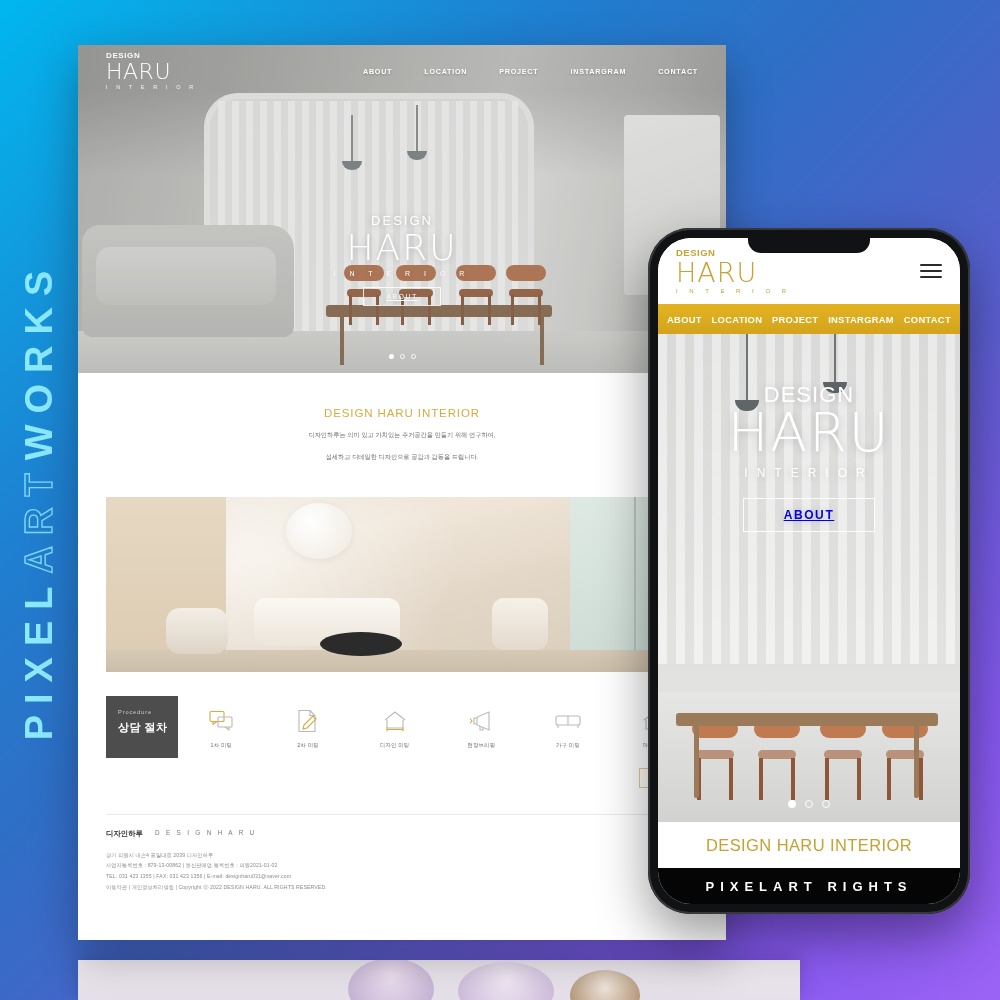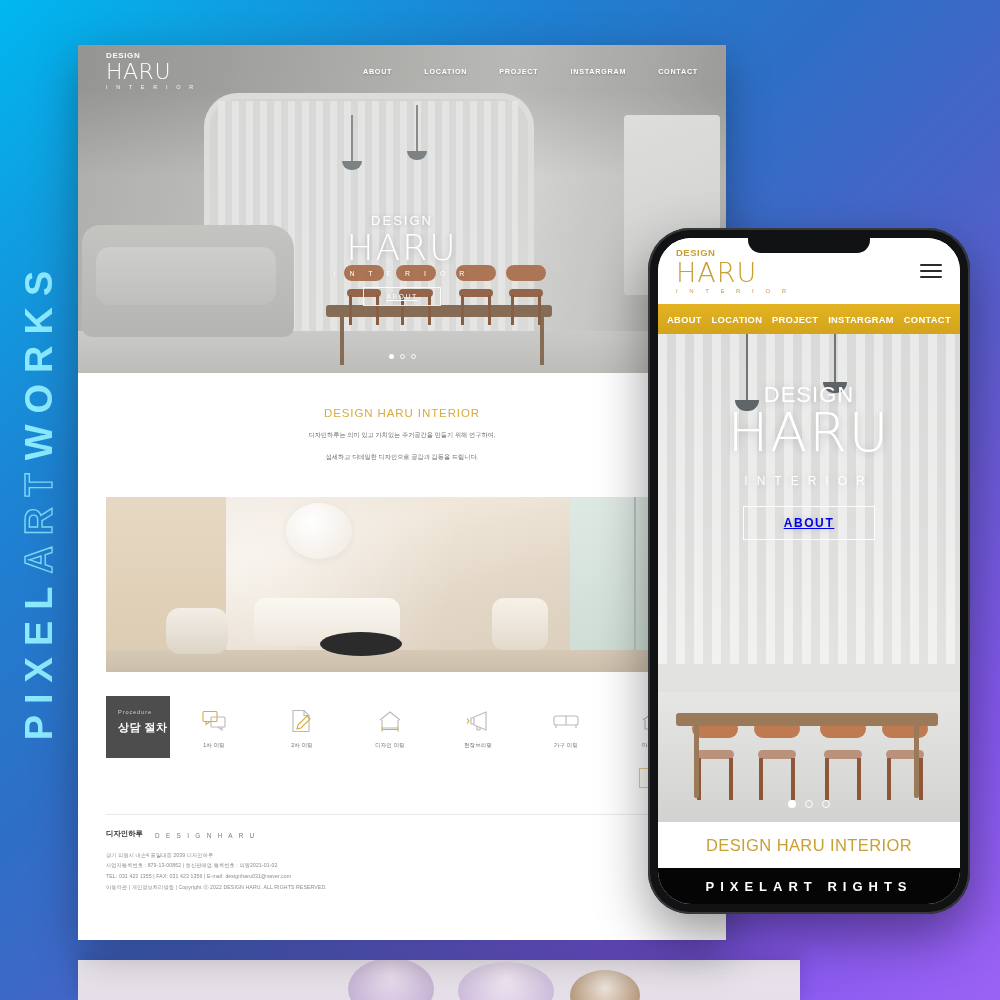--- a/index.html
+++ b/index.html
@@ -229,40 +229,40 @@
     background: linear-gradient(180deg,#d6c9b6,#cabda9);
   }
   .showcase .wallpanel {
     position:absolute; left:0; top:0; width:120px; height:175px;
     background: linear-gradient(180deg,#e6d8c2,#dccbb2);
   }
 
   
   .proc { display: flex; align-items: stretch; margin: 24px 28px 0; gap: 0; }
   .proc .box {
-    width: 64px; min-height: 62px; background: #4d4d4d; color: #fff;
+    width: 72px; min-height: 62px; background: #4d4d4d; color: #fff;
     padding: 13px 0 0 12px;
   }
   .proc .box .en { font-size: 5.6px; letter-spacing: .9px; color: #cfcfcf; }
   .proc .box .kr { font-size: 11px; margin-top: 5px; font-weight: 700; letter-spacing: .5px; }
   .proc .steps { flex: 1; display: flex; justify-content: space-around; padding-top: 10px; }
   .proc .step { text-align: center; width: 62px; }
   .proc .step .ic { height: 30px; display:flex; align-items:center; justify-content:center; }
   .proc .step .lb { font-size: 5.4px; color: #6d6d6d; margin-top: 6px; letter-spacing: .2px; }
 
   .quote-row { display:flex; justify-content:flex-end; margin: 10px 28px 0; }
   .quote-btn {
     border: 1px solid #e0cb92; color: #b99432; background: #fffdf6;
     font-size: 5.6px; padding: 5px 12px; display: flex; gap: 4px; align-items: center;
     letter-spacing: .3px;
   }
 
   
   .foot { margin: 26px 28px 0; border-top: 1px solid #e9e9e9; padding-top: 14px; position: relative; }
-  .foot .brand { display: flex; align-items: flex-end; gap: 12px; }
+  .foot .brand { display: flex; align-items: flex-start; gap: 12px; }
   .foot .brand .kr { font-size: 7.4px; font-weight: 700; color: #2e2e2e; }
   .foot .brand .en { font-size: 6.4px; letter-spacing: 2.3px; color: #7a7a7a; }
   .foot .lines { margin-top: 11px; }
   .foot .lines div { font-size: 5.2px; color: #8b8b8b; line-height: 2.05; letter-spacing: .1px; }
   .foot .ig {
     position: absolute; right: 0; top: 14px; width: 11px; height: 11px;
     border: 1px solid #bdbdbd; border-radius: 3px;
   }
   .foot .ig::before {
     content:""; position:absolute; left:2.6px; top:2.6px; width:4px; height:4px;
@@ -341,21 +341,21 @@
   .mhero .mleg { position:absolute; width:5px; height:74px; background:#9a7a58; bottom: 24px; border-radius:2px; }
   .mhero .mchair { position:absolute; bottom: 84px; width:46px; }
   .mhero .mchair .b { height:18px; border-radius:10px; background:#bf7a51; }
   .mhero .mchair .s { position:absolute; top:30px; left:4px; width:38px; height:9px; border-radius:5px; background:#a464419e; }
   .mhero .mchair .g { position:absolute; top:38px; width:4px; height:42px; background:#8f5738; }
 
   .mcopy { position:absolute; left:0; right:0; top: 48px; text-align:center; color:#fff; z-index:5;
     text-shadow: 0 1px 8px rgba(0,0,0,.2); }
   .mcopy .c1 { font-size: 22px; letter-spacing: 1px; font-weight: 400; }
   .mcopy .c2 { font-size: 54px; font-weight: 300; letter-spacing: 2px; line-height: 1.0; margin-top:-2px; font-family:"DejaVu Sans",sans-serif; }
-  .mcopy .c3 { font-size: 12px; letter-spacing: 9px; margin-top: 14px; }
+  .mcopy .c3 { font-size: 12px; letter-spacing: 9px; margin-top: 6px; }
   .mcopy .mbtn {
     display:inline-block; margin-top: 18px; border:1px solid rgba(255,255,255,.9);
     padding: 9px 40px; font-size: 12px; letter-spacing: 1.6px; font-weight: 600;
   }
   .mdots { position:absolute; left:0; right:0; bottom:14px; display:flex; justify-content:center; gap:9px; z-index:6; }
   .mdots i { width:8px; height:8px; border-radius:50%; border:1.4px solid rgba(255,255,255,.95); display:block; }
   .mdots i.on { background:#fff; }
 
   .mgold { height: 46px; background:#fff; display:flex; align-items:center; justify-content:center; }
   .mgold span { color:#c8a033; font-size: 16.5px; letter-spacing: .4px; }

